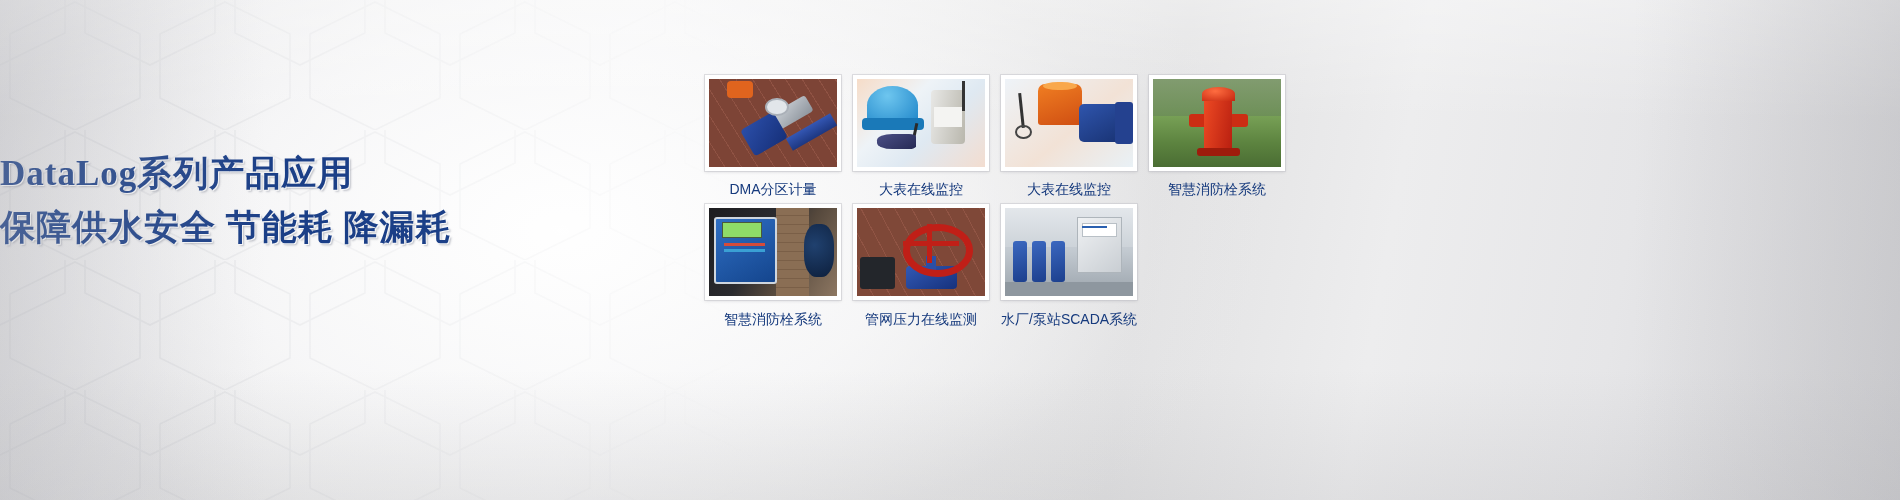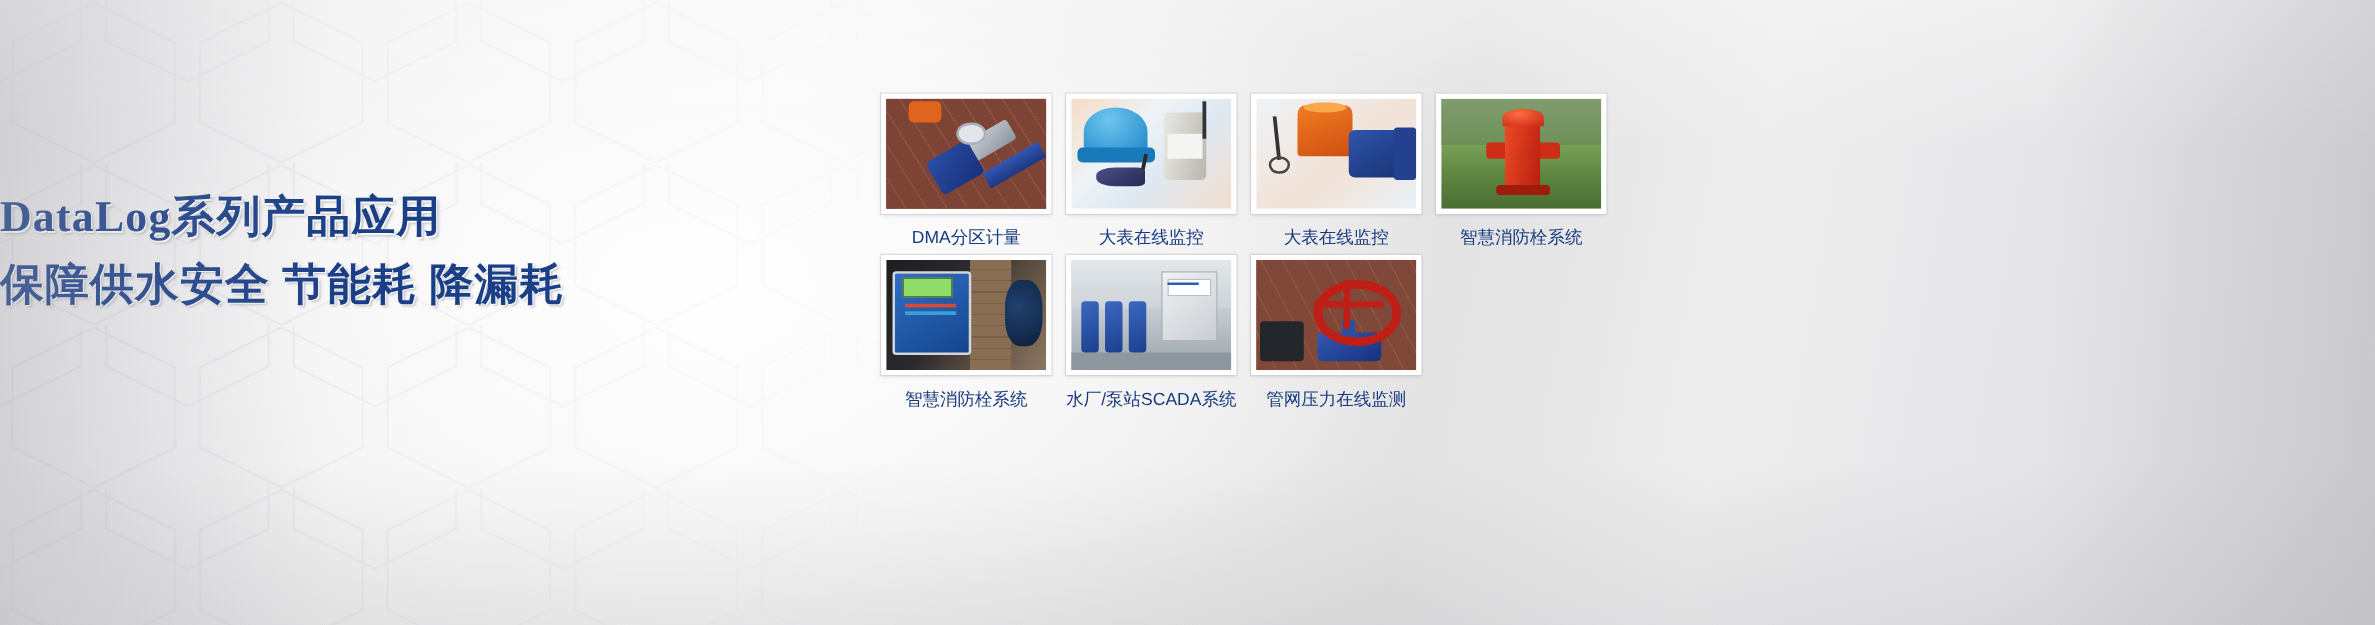--- a/index.html
+++ b/index.html
@@ -309,48 +309,48 @@
                 <div class="o wire2"></div>
             </div>
           </div>
         </div>
         <div class="cell-label">智慧消防栓系统</div>
       </div>
 
       <div class="cell">
         <div class="thumb">
           <div class="thumb-inner">
+            <div class="scene s7">
+              <div class="o blk"></div>
+              <div class="o vbody"></div>
+                <div class="o stem"></div>
+              <div class="o wheel"></div>
+                <div class="o spoke1"></div>
+                <div class="o spoke2"></div>
+            </div>
+          </div>
+        </div>
+        <div class="cell-label">管网压力在线监测</div>
+      </div>
+
+      <div class="cell">
+        <div class="thumb">
+          <div class="thumb-inner">
             <div class="scene s8">
               <div class="o wall"></div>
                 <div class="o floor"></div>
               <div class="o p1"></div>
                 <div class="o p2"></div>
                 <div class="o p3"></div>
               <div class="o cab8"></div>
                 <div class="o lab8"></div>
                 <div class="o lab8b"></div>
             </div>
           </div>
         </div>
         <div class="cell-label">水厂/泵站SCADA系统</div>
       </div>
 
-      <div class="cell">
-        <div class="thumb">
-          <div class="thumb-inner">
-            <div class="scene s7">
-              <div class="o blk"></div>
-              <div class="o vbody"></div>
-                <div class="o stem"></div>
-              <div class="o wheel"></div>
-                <div class="o spoke1"></div>
-                <div class="o spoke2"></div>
-            </div>
-          </div>
-        </div>
-        <div class="cell-label">管网压力在线监测</div>
-      </div>
-
     </div>
   </div>
 
   <div class="vignette"></div>
 </div>
 
 </body></html>

